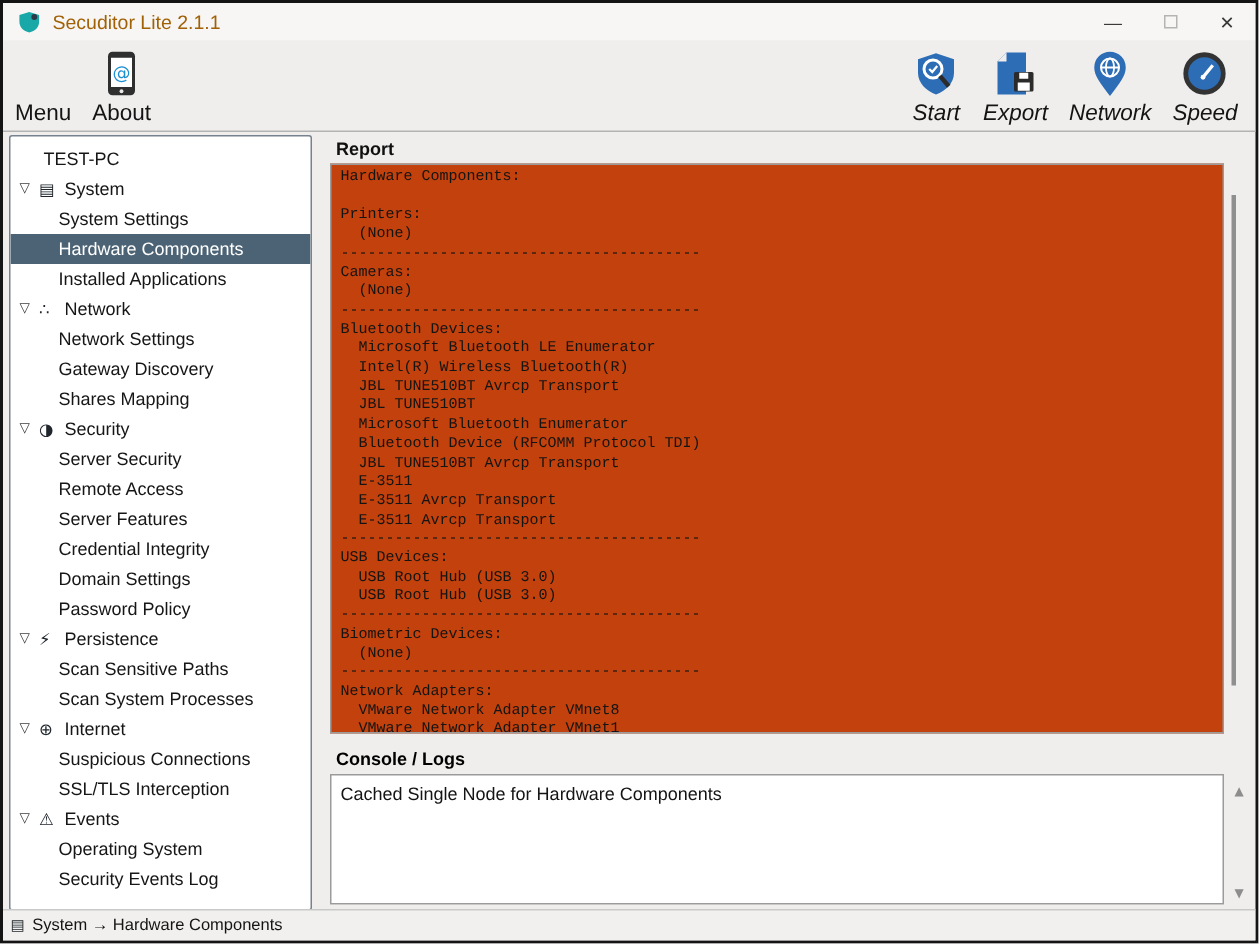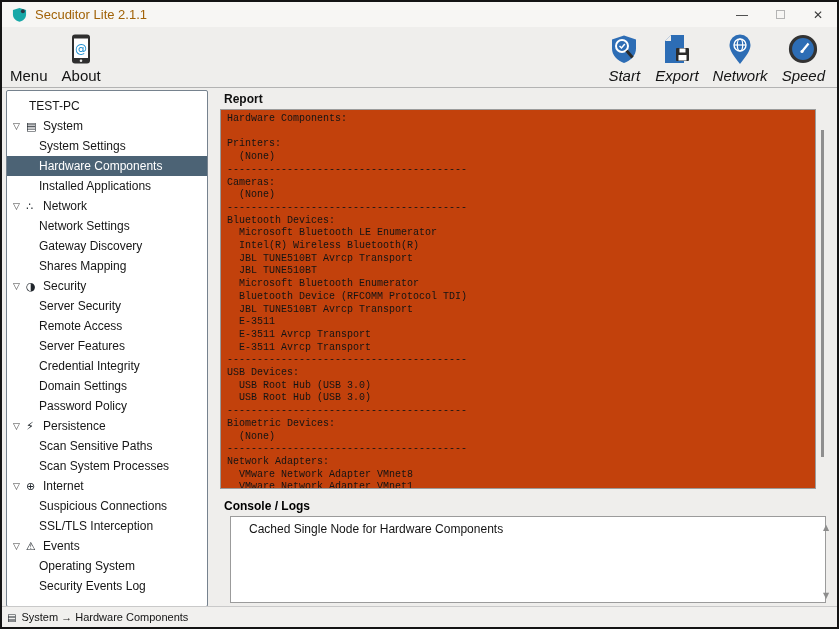--- a/index.html
+++ b/index.html
@@ -49,22 +49,22 @@
     position:absolute; left:218px; top:107px; width:596px; height:380px;
     background:#c2410c; border:1px solid #9b9b9b; overflow:hidden; padding:3px 0 0 6px;
   }
   .report-box pre {
     font-family:"Liberation Mono","DejaVu Sans Mono",monospace;
     font-size:10px; line-height:12.7px; color:#141414; white-space:pre;
   }
   .report-scroll-thumb { position:absolute; left:819px; top:128px; width:3px; height:327px; background:#8f8f8f; }
   .console-heading { position:absolute; left:222px; top:497px; font-size:12px; font-weight:bold; color:#000000; }
   .console-box {
-    position:absolute; left:228px; top:514px; width:596px; height:87px;
-    background:#ffffff; border:1px solid #9b9b9b; padding:5px 18px; overflow:hidden;
+    position:absolute; left:218px; top:514px; width:596px; height:87px;
+    background:#ffffff; border:1px solid #9b9b9b; padding:5px 6px; overflow:hidden;
   }
   .console-box .console-text { font-size:12px; color:#141414; }
   .scroll-arrow { position:absolute; left:817px; width:14px; font-size:8px; color:#8d8d8d; font-family:"DejaVu Sans",sans-serif; text-align:center; cursor:default; }
   .arrow-up { top:521px; }
   .arrow-down { top:589px; }
   
   .statusbar {
     position:absolute; left:0; right:0; bottom:0; height:21px;
     background:#f1f0ee; border-top:1px solid #c9c9c9;
     display:flex; align-items:center; padding-left:5px; font-size:11px; color:#141414;

